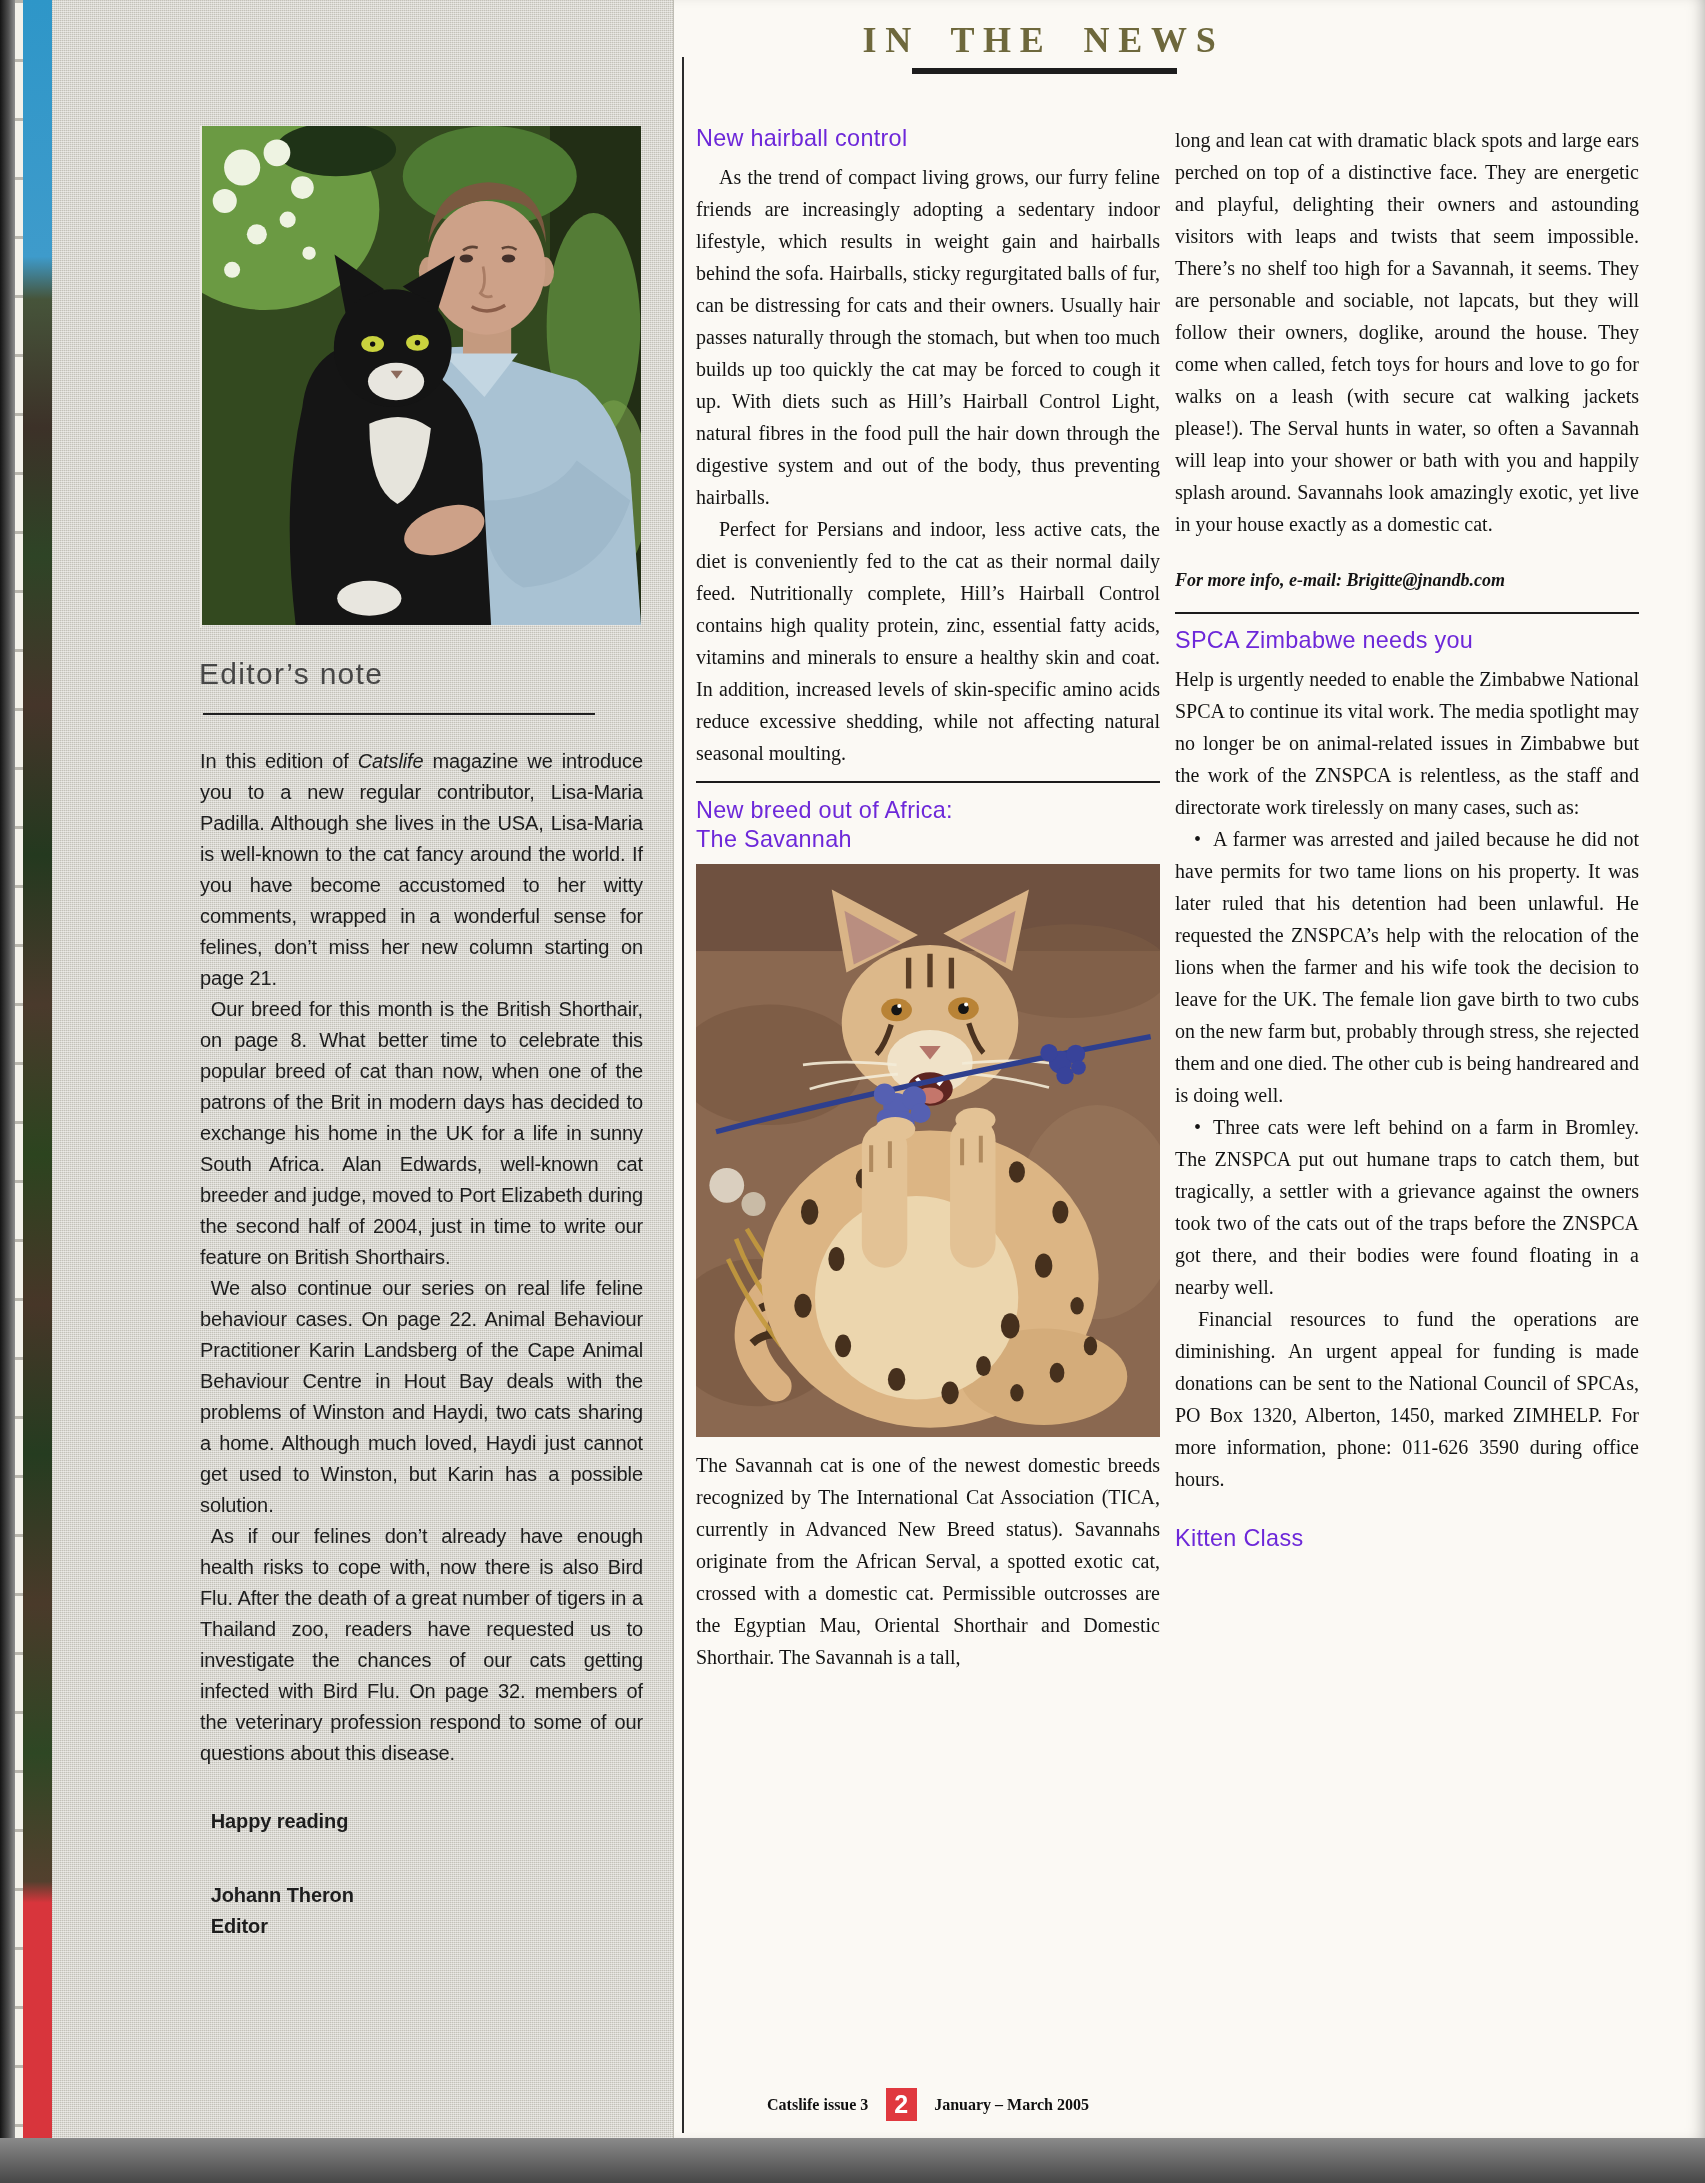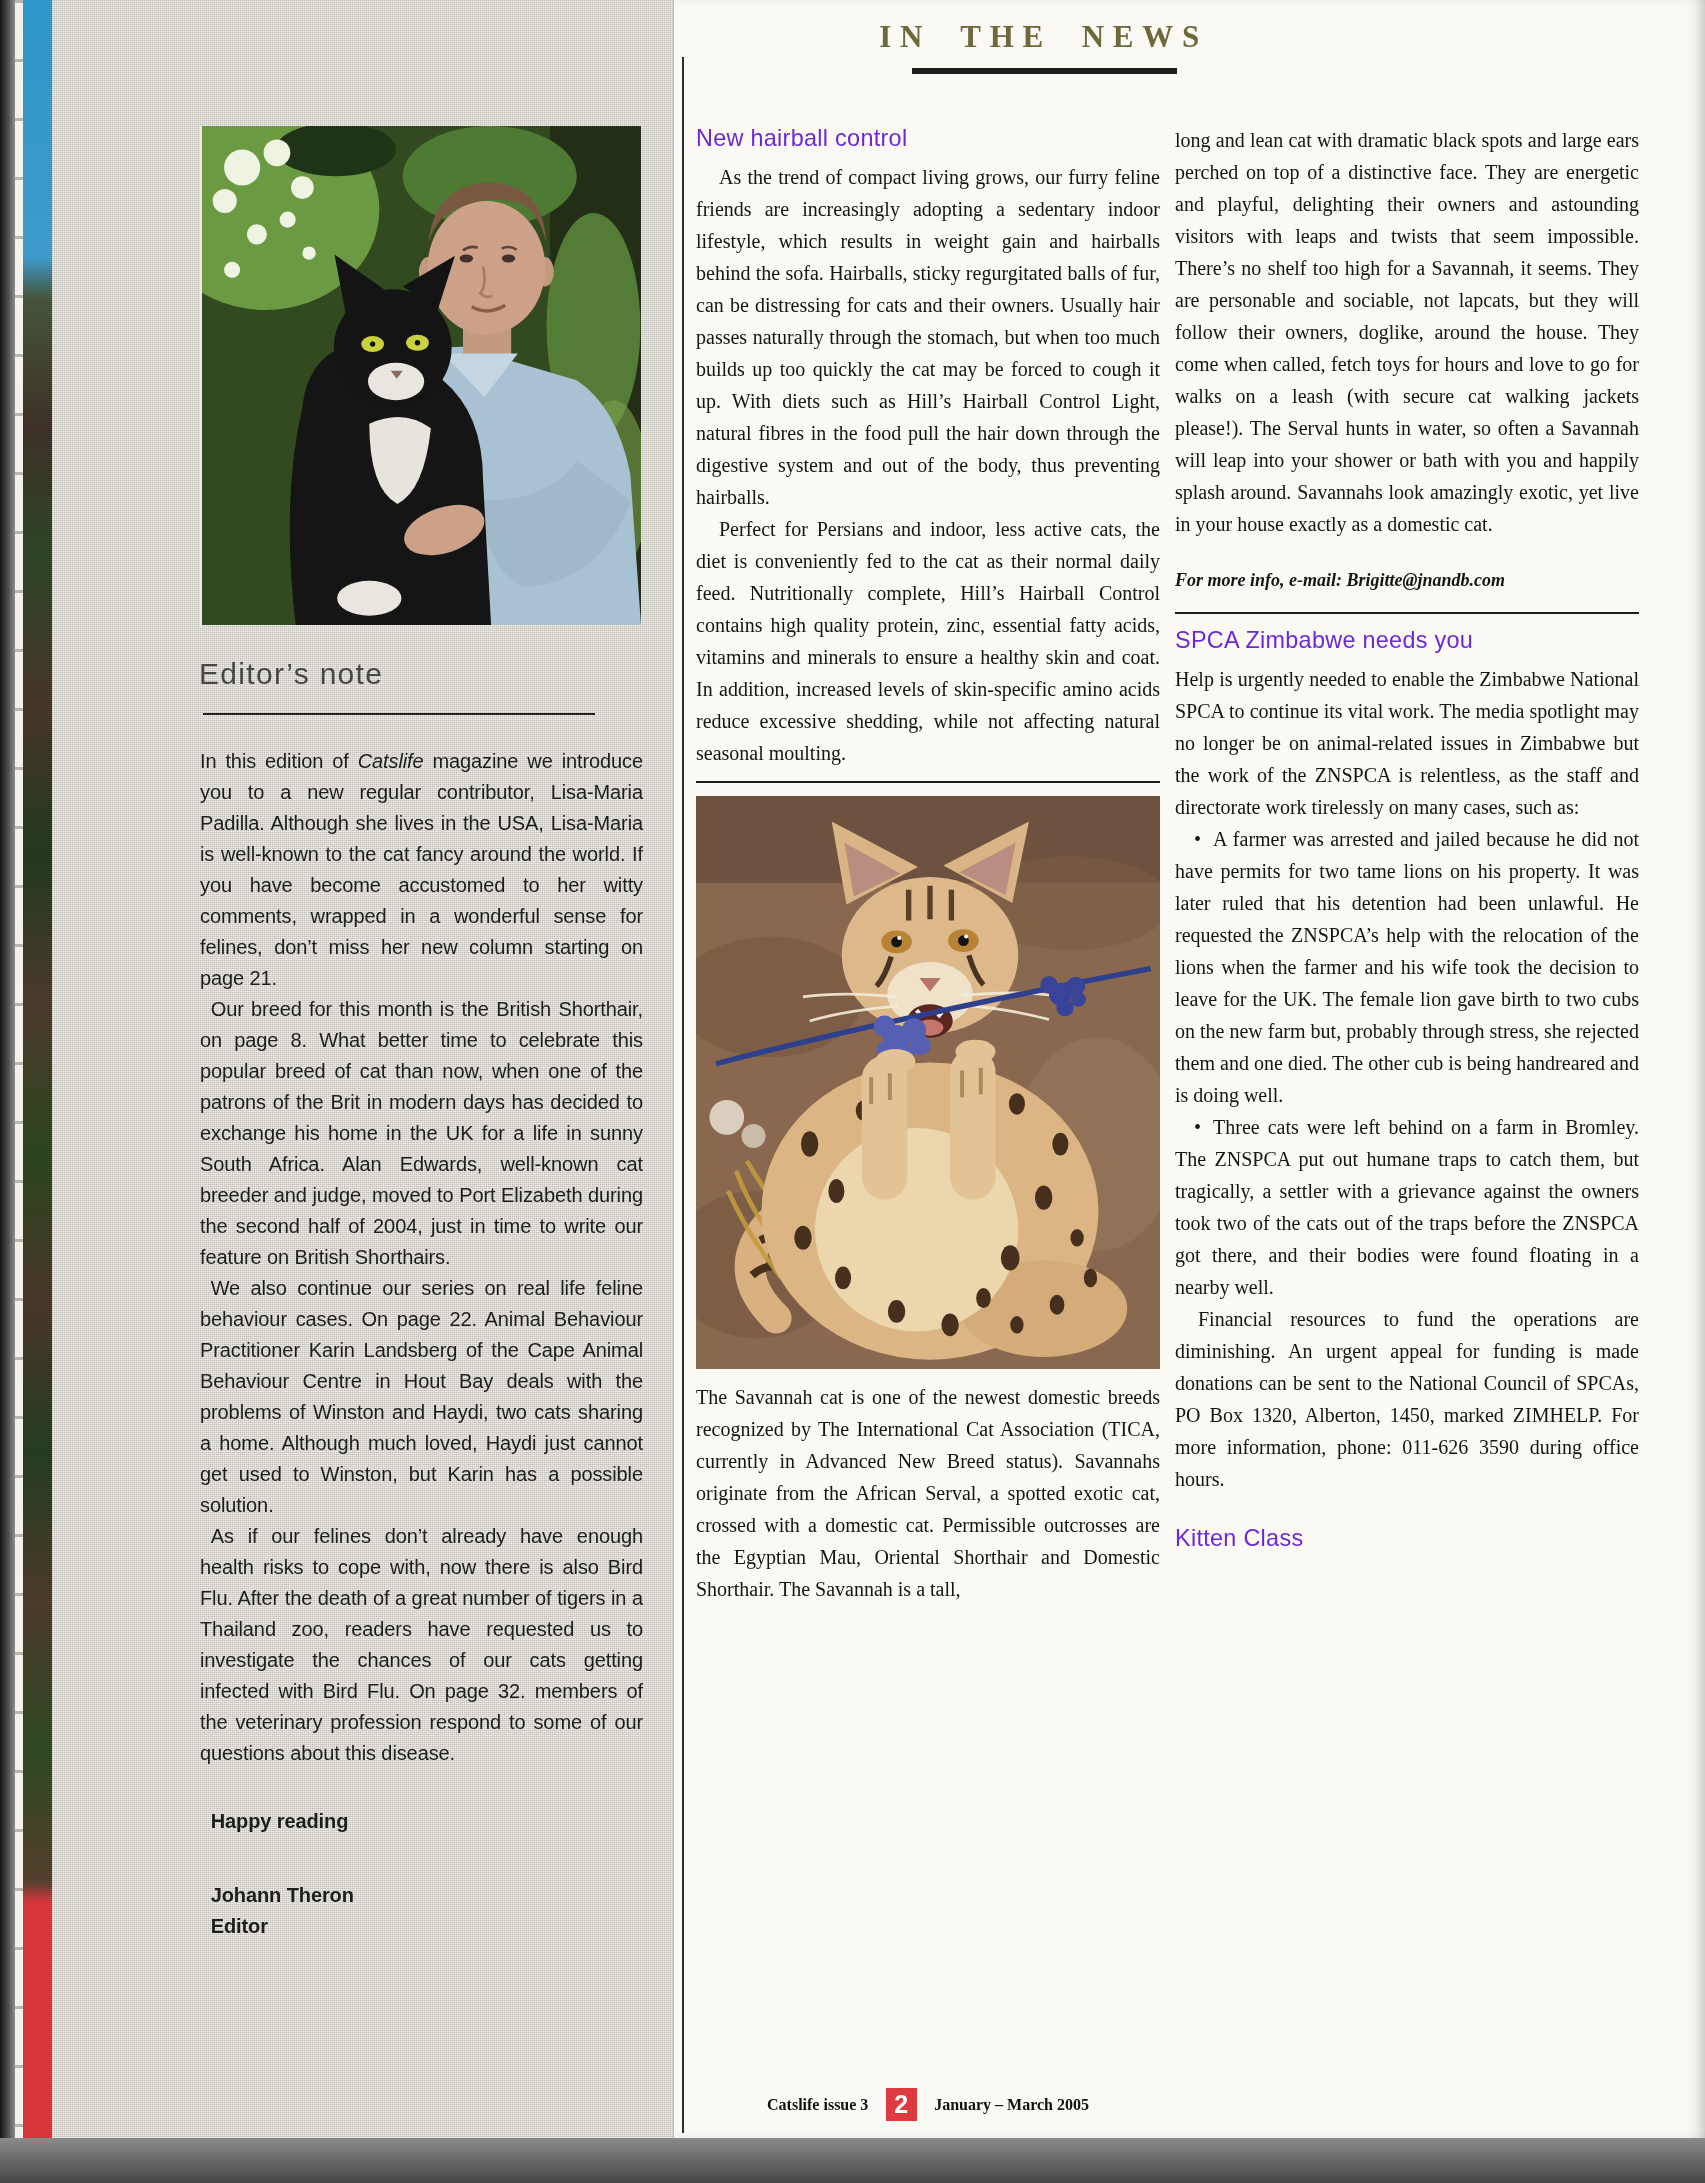--- a/index.html
+++ b/index.html
@@ -35,21 +35,21 @@
   .sidebar-text p{margin:0;}
   .sidebar-text p.ind{text-indent:10.7px;}
   .signoff{margin-top:37px !important;font-weight:bold;text-indent:10.7px;}
   .sig{margin-top:43px !important;font-weight:bold;text-indent:10.7px;}
   .sig2{font-weight:bold;text-indent:10.7px;}
   
   .main{position:absolute;left:674px;top:0;width:1031px;height:2138px;background:#fbf9f4;
     box-shadow:inset -10.7px 0 17.4px -10.7px rgba(0,0,0,.35);}
   .vrule{position:absolute;left:682px;top:57px;width:2px;height:2076px;background:#2b2b2b;z-index:5;}
   .page-title{position:absolute;left:776px;top:19px;width:535px;margin:0;text-align:center;
-    font-family:"Liberation Serif",serif;font-weight:bold;font-size:31px;letter-spacing:8.7px;
+    font-family:"Liberation Serif",serif;font-weight:bold;font-size:36px;letter-spacing:8.7px;
     word-spacing:13.4px;color:#6e683c;z-index:6;}
   .title-bar{position:absolute;left:912px;top:68px;width:265px;height:6px;background:#1d1d1d;z-index:6;}
   .serif-body{font-size:20px;line-height:32px;color:#141414;}
   .serif-body p{margin:0;text-align:justify;}
   .serif-body p.indent{text-indent:23px;}
   .col-mid{position:absolute;left:696px;top:124px;width:464px;z-index:6;}
   .col-right{position:absolute;left:1175px;top:124px;width:464px;z-index:6;}
   .h-sans{font-family:"Liberation Sans",sans-serif;font-weight:normal;font-size:23.4px;line-height:29px;
     color:#6d28d9;margin:0 0 8px;letter-spacing:0.3px;}
   .rule{height:2px;background:#1b1b1b;margin:12px 0 13.4px;}
@@ -147,20 +147,21 @@
   <h1 class="page-title">IN THE NEWS</h1>
   <div class="title-bar"></div>
 
   <div class="col-mid serif-body">
     <h2 class="h-sans">New hairball control</h2>
     <p class="indent">As the trend of compact living grows, our furry feline friends are increasingly adopting a sedentary indoor lifestyle, which results in weight gain and hairballs behind the sofa. Hairballs, sticky regurgitated balls of fur, can be distressing for cats and their owners. Usually hair passes naturally through the stomach, but when too much builds up too quickly the cat may be forced to cough it up. With diets such as Hill’s Hairball Control Light, natural fibres in the food pull the hair down through the digestive system and out of the body, thus preventing hairballs.</p>
     <p class="indent">Perfect for Persians and indoor, less active cats, the diet is conveniently fed to the cat as their normal daily feed. Nutritionally complete, Hill’s Hairball Control contains high quality protein, zinc, essential fatty acids, vitamins and minerals to ensure a healthy skin and coat. In addition, increased levels of skin-specific amino acids reduce excessive shedding, while not affecting natural seasonal moulting.</p>
 
     <div class="rule"></div>
 
+    <h2 class="h-sans"><span>New breed out of Africa:</span><br><span>The Savannah</span></h2>
 
     <div class="photo-savannah">
       <svg viewBox="0 0 694 856" width="464" height="573" preserveAspectRatio="none">
         <rect width="694" height="856" fill="#8a6850"></rect>
         <rect width="694" height="130" fill="#6f5140"></rect>
         <ellipse cx="110" cy="300" rx="140" ry="90" fill="#75543e" opacity=".55"></ellipse>
         <ellipse cx="600" cy="520" rx="120" ry="160" fill="#9c7a5e" opacity=".5"></ellipse>
         <ellipse cx="90" cy="700" rx="130" ry="110" fill="#77573f" opacity=".6"></ellipse>
         <ellipse cx="560" cy="160" rx="150" ry="70" fill="#7c5b44" opacity=".6"></ellipse>
         <path d="M120 780 Q48 710 108 640 Q168 596 218 656" stroke="#d9b080" stroke-width="46" fill="none" stroke-linecap="round"></path>

